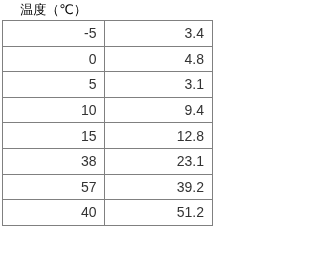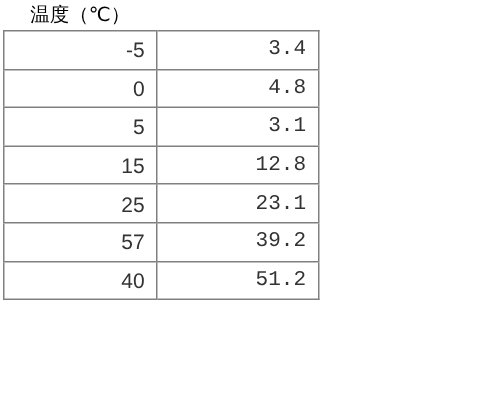--- a/index.html
+++ b/index.html
@@ -58,21 +58,20 @@
     padding: 0 8px 0 2px;
     text-align: right;
     vertical-align: middle;
     font-size: 14px;
     color: #333333;
     white-space: nowrap;
     overflow: hidden;
   }
   table.data-table tr td:last-child {
     border-right: none;
-    font-family: Liberation Mono, monospace;
   }
   table.data-table tr:last-child td {
     border-bottom: none;
     padding-left: 12px;
   }
   col.c-temp { width: 102px; }
   col.c-vapor { width: 107px; }
 </style>
 </head>
 <body>
@@ -95,25 +94,29 @@
       </tr>
       <tr>
         <td>0</td>
         <td>4.8</td>
       </tr>
       <tr>
         <td>5</td>
         <td>3.1</td>
       </tr>
       <tr>
+        <td>10</td>
+        <td>9.4</td>
+      </tr>
+      <tr>
         <td>15</td>
         <td>12.8</td>
       </tr>
       <tr>
-        <td>25</td>
+        <td>38</td>
         <td>23.1</td>
       </tr>
       <tr>
         <td>57</td>
         <td>39.2</td>
       </tr>
       <tr>
         <td>40</td>
         <td>51.2</td>
       </tr>

